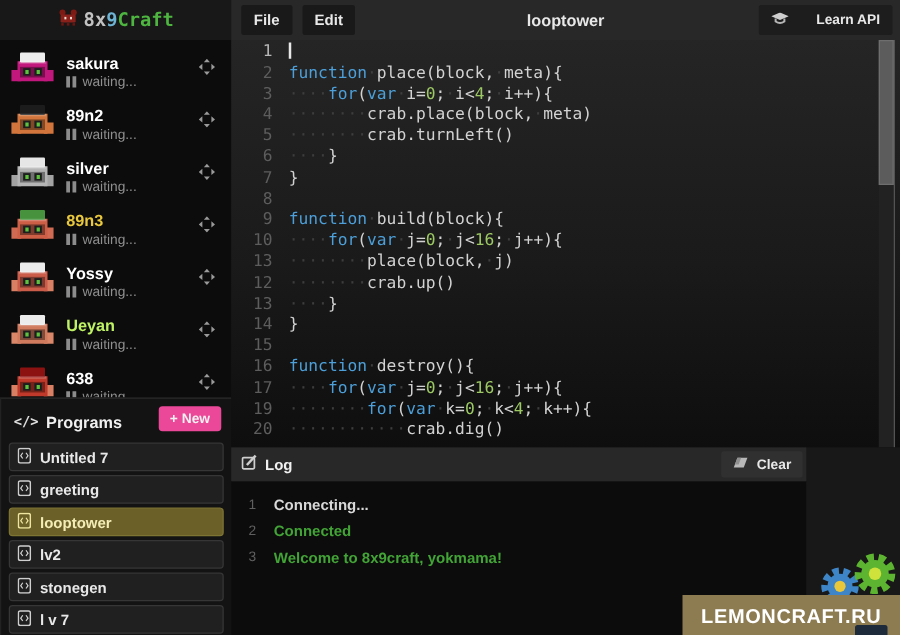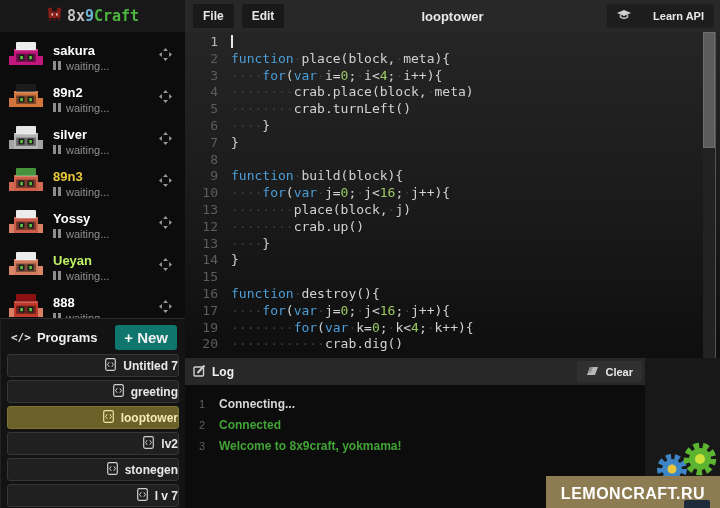--- a/index.html
+++ b/index.html
@@ -51,27 +51,27 @@
   
   .programs {
     position:absolute; left:0; bottom:0; width:185px; height:190px;
     background:#131313; border-top:1px solid #2b2b2b; border-left:1px solid #222;
     padding:4px 6px 0 6px;
   }
   .prog-header { height:28px; display:flex; align-items:center; position:relative; }
   .prog-header-icon { color:#e0e0e0; font-size:11px; font-weight:bold; font-family:"DejaVu Sans Mono", monospace; margin:0 6px 0 4px; }
   .prog-header-label { color:#f0f0f0; font-size:13px; font-weight:bold; }
   .new-btn {
-    position:absolute; right:2px; top:2px; background:#0f766e; color:#f0f0f0;
-    font-size:15px; font-weight:bold; padding:4px 9px; border-radius:3px;
+    position:absolute; right:2px; top:2px; background:#ec4899; color:#f0f0f0;
+    font-size:11px; font-weight:bold; padding:4px 9px; border-radius:3px;
   }
   .prog-item {
     height:23px; margin-top:3px; background:#202020; border:1px solid #363636; border-radius:3px;
     display:flex; align-items:center; gap:7px; padding-left:6px;
-    color:#e8e8e8; font-size:12px; font-weight:bold;justify-content:flex-end;
+    color:#e8e8e8; font-size:12px; font-weight:bold;
   }
   .prog-item.selected { background:#6b6128; border-color:#7d7333; color:#f3ecb5; }
   
   .editor {
     position:absolute; left:185px; top:32px; width:535px; height:326px;
     background:linear-gradient(180deg,#252525 0%, #1a1a1a 55%, #0e0e0e 100%);
     overflow:hidden; padding-top:2px;
   }
   .code-line { display:flex; height:16.8px; line-height:16.8px;
     font-family:"DejaVu Sans Mono", monospace; font-size:13px; white-space:pre; }
@@ -337,21 +337,21 @@
               <rect x="5" y="8" width="24" height="16" fill="#c0392b"></rect>
               <rect x="7" y="1" width="20" height="8" rx="1" fill="#8c1212"></rect>
               <rect x="6" y="8" width="22" height="2" fill="rgba(255,255,255,0.22)"></rect>
               <rect x="7" y="12.5" width="20" height="8.5" fill="rgba(0,0,0,0.38)"></rect>
               <rect x="9.5" y="13.5" width="6" height="6" fill="#1e1e1e"></rect>
               <rect x="18.5" y="13.5" width="6" height="6" fill="#1e1e1e"></rect>
               <rect x="11.3" y="15" width="2.6" height="3.2" fill="#5ec23e"></rect>
               <rect x="20.3" y="15" width="2.6" height="3.2" fill="#5ec23e"></rect>
             </svg></span>
           <div class="player-info">
-            <div class="player-name" style="color: rgb(255, 255, 255);">888</div>
+            <div class="player-name" style="color: rgb(255, 255, 255);">638</div>
             <div class="player-status">
               <span class="pause">
                 <i></i>
                 <i></i>
               </span>
               <span>waiting...</span>
             </div>
           </div>
           <span class="move-ic"><svg width="13" height="13" viewBox="0 0 14 14" fill="#9a9a9a">
               <path d="M7 0 L9.6 3.1 L4.4 3.1 Z"></path>

